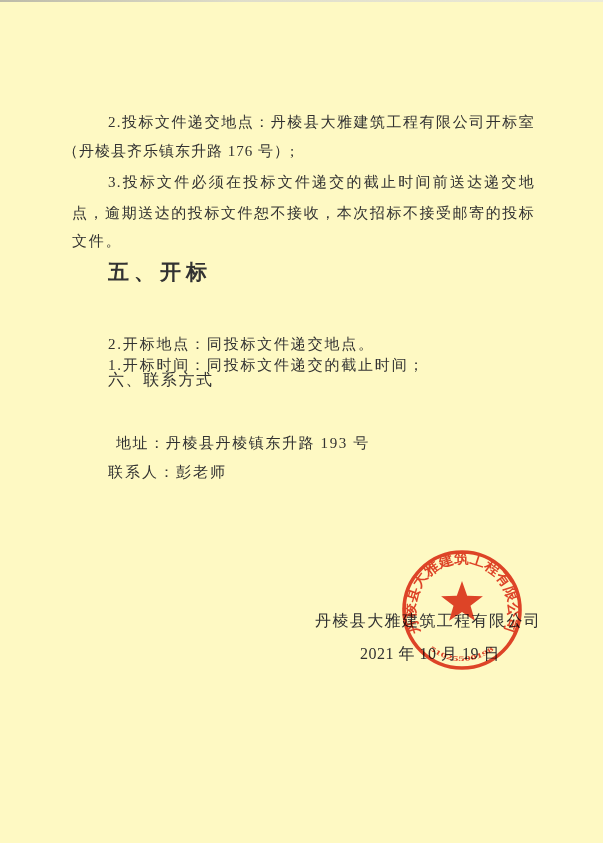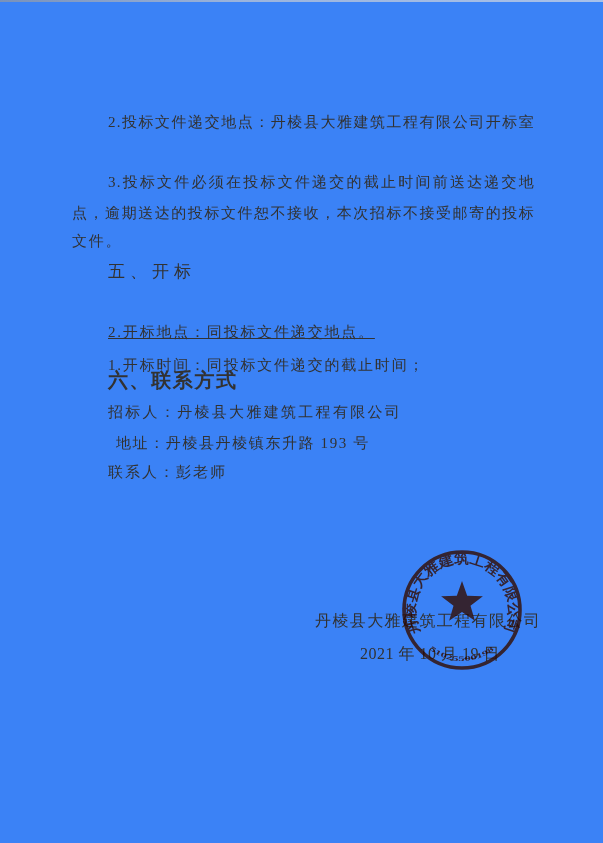--- a/index.html
+++ b/index.html
@@ -1,19 +1,19 @@
 <!DOCTYPE html>
 <html><head>
 <meta charset="utf-8">
 <style>
   html,body{margin:0;padding:0;background:#ffffff;}
   .page{
     position:relative;
     width:603px;height:843px;
-    background:#3b82f6;
+    background:#fef9c3;
     overflow:hidden;
     font-family:"Liberation Serif","DejaVu Serif",serif;
     color:#323232;
   }
   .scan-edge{
     position:absolute;top:0;left:0;width:603px;height:2px;
     background:linear-gradient(to right,#9a9a9a,#cfcfcf 40%,#e3e3e3);
     opacity:.65;
   }
   .ln{
@@ -26,24 +26,24 @@
     white-space:normal;
     text-align:justify;
     text-align-last:justify;
     letter-spacing:1.2px;
   }
   .l1{top:112px;left:108px;width:427px;}
   .l2{top:141px;left:63px;letter-spacing:1px;}
   .l3{top:172px;left:108px;width:427px;}
   .l4{top:203px;left:72px;width:463px;}
   .l5{top:231px;left:72px;}
-  .h5{top:262px;left:108px;font-weight:normal;font-size:17px;letter-spacing:5px;}
+  .h5{top:262px;left:108px;font-weight:bold;font-size:21px;letter-spacing:5px;}
   .i1{top:312px;left:108px;margin-top:43px;}
-  .i2{top:322px;left:108px;text-decoration:underline;}
-  .h6{top:370px;left:108px;font-weight:bold;font-size:20px;letter-spacing:1.6px;}
+  .i2{top:334px;left:108px;}
+  .h6{top:370px;left:108px;font-weight:normal;font-size:16px;letter-spacing:1.6px;}
   .c1{top:402px;left:108px;letter-spacing:2.3px;}
   .c2{top:433px;left:108px;letter-spacing:1.6px;margin-left:8px;}
   .c3{top:462px;left:108px;letter-spacing:2px;}
   .c4{top:491px;left:108px;letter-spacing:1.2px;}
   .sig-company{
     position:absolute;top:610px;left:315px;width:230px;
     font-size:16px;line-height:21px;letter-spacing:1.4px;
     white-space:nowrap;
   }
   .sig-date{
@@ -63,30 +63,30 @@
   }
 </style>
 </head>
 <body>
 
 <div class="page">
 
   <div class="scan-edge"></div>
 
   <div class="ln l1 just">2.投标文件递交地点：丹棱县大雅建筑工程有限公司开标室</div>
+  <div class="ln l2">（丹棱县齐乐镇东升路 176 号）;</div>
   <div class="ln l3 just">3.投标文件必须在投标文件递交的截止时间前送达递交地</div>
   <div class="ln l4 just">点，逾期送达的投标文件恕不接收，本次招标不接受邮寄的投标</div>
   <div class="ln l5">文件。</div>
 
   <div class="ln h5">五、开标</div>
   <div class="ln i1">1.开标时间：同投标文件递交的截止时间；</div>
   <div class="ln i2">2.开标地点：同投标文件递交地点。</div>
 
   <div class="ln h6">六、联系方式</div>
-  <div class="ln c1">招标人：丹棱县大雅建筑工程有限公司</div>
   <div class="ln c2">地址：丹棱县丹棱镇东升路 193 号</div>
   <div class="ln c3">联系人：彭老师</div>
 
   <div class="sig-company">丹棱县大雅建筑工程有限公司</div>
   <div class="sig-date">2021 年 10 月 19 日</div>
 
   <svg class="seal" viewBox="0 0 124 124" aria-hidden="true">
     <defs>
       <path id="sealTopArc" d="M 21.3,85.5 A 47 47 0 1 1 102.7,85.5" fill="none"></path>
       <path id="sealBotArc" d="M 22.9,94.8 A 51 51 0 0 0 101.1,94.8" fill="none"></path>

